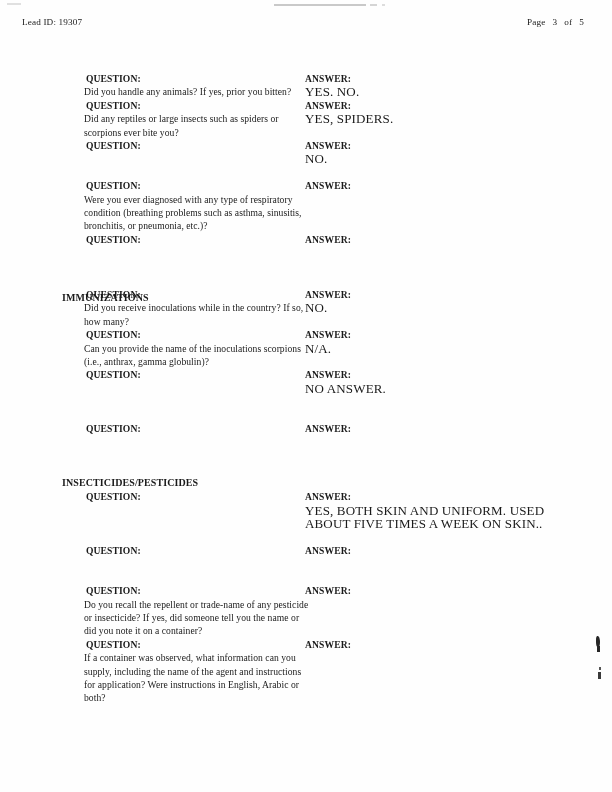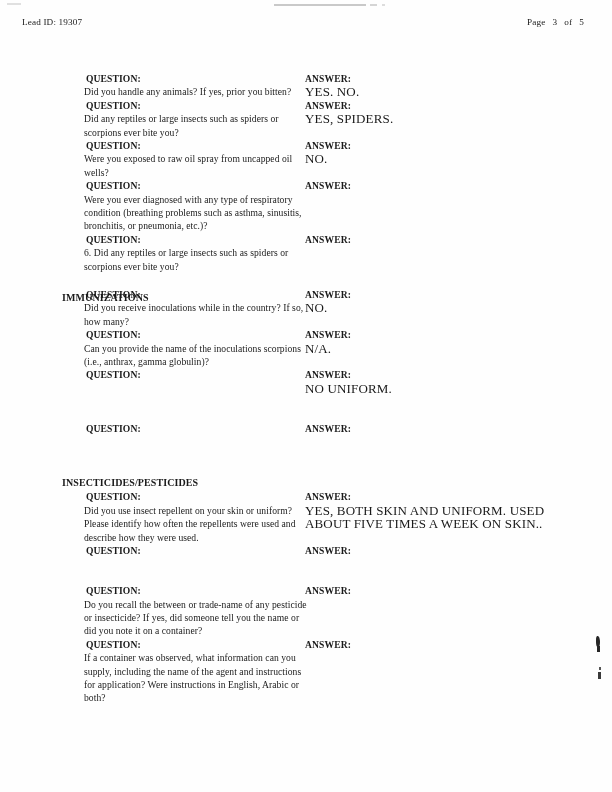--- a/index.html
+++ b/index.html
@@ -182,40 +182,38 @@
           <div class="qtext">Did any reptiles or large insects such as spiders or scorpions ever bite you?</div>
         </div>
         <div class="a-col">
           <div class="label">ANSWER:</div>
           <div class="atext"> YES, SPIDERS.</div>
         </div>
       </div>
       <div class="qa-row" style="position: absolute; top: 67px; left: 0px; width: 612px;">
         <div class="q-col">
           <div class="label q-label">QUESTION:</div>
-          <div class="qtext">Were you exposed to raw oil spray from uncapped oil wells?</div>
         </div>
         <div class="a-col">
           <div class="label">ANSWER:</div>
           <div class="atext">NO.</div>
         </div>
       </div>
       <div class="qa-row" style="position: absolute; top: 107.2px; left: 0px; width: 612px;">
         <div class="q-col">
           <div class="label q-label">QUESTION:</div>
           <div class="qtext">Were you ever diagnosed with any type of respiratory condition (breathing problems such as asthma, sinusitis, bronchitis, or pneumonia, etc.)?</div>
         </div>
         <div class="a-col">
           <div class="label">ANSWER:</div>
         </div>
       </div>
       <div class="qa-row" style="position: absolute; top: 160.8px; left: 0px; width: 612px;">
         <div class="q-col">
           <div class="label q-label">QUESTION:</div>
-          <div class="qtext">6.  Did any reptiles or large insects such as spiders or scorpions ever bite you?</div>
         </div>
         <div class="a-col">
           <div class="label">ANSWER:</div>
           <div class="atext"></div>
         </div>
       </div>
       <div class="section-head" style="top: 219px;">IMMUNIZATIONS</div>
       <div class="qa-row" style="position: absolute; top: 215.9px; left: 0px; width: 612px;">
         <div class="q-col">
           <div class="label q-label">QUESTION:</div>
@@ -235,55 +233,54 @@
           <div class="label">ANSWER:</div>
           <div class="atext">N/A.</div>
         </div>
       </div>
       <div class="qa-row" style="position: absolute; top: 296.3px; left: 0px; width: 612px;">
         <div class="q-col">
           <div class="label q-label">QUESTION:</div>
         </div>
         <div class="a-col">
           <div class="label">ANSWER:</div>
-          <div class="atext">NO UNIFORM.</div>
+          <div class="atext">NO ANSWER.</div>
         </div>
       </div>
       <div class="qa-row" style="position: absolute; top: 349.9px; left: 0px; width: 612px;">
         <div class="q-col">
           <div class="label q-label">QUESTION:</div>
         </div>
         <div class="a-col">
           <div class="label">ANSWER:</div>
         </div>
       </div>
       <div class="section-head" style="top: 403.5px; font-family: Liberation Serif, serif;">INSECTICIDES/PESTICIDES</div>
       <div class="qa-row" style="position: absolute; top: 418.4px; left: 0px; width: 612px;">
         <div class="q-col">
           <div class="label q-label">QUESTION:</div>
-          <div class="qtext">Did you use insect repellent on your skin or uniform?  Please identify how often the repellents were used and describe how they were used.</div>
         </div>
         <div class="a-col">
           <div class="label">ANSWER:</div>
           <div class="atext">YES, BOTH SKIN AND UNIFORM.  USED ABOUT FIVE TIMES A WEEK ON SKIN..</div>
         </div>
       </div>
       <div class="qa-row" style="position: absolute; top: 472px; left: 0px; width: 612px;">
         <div class="q-col">
           <div class="label q-label">QUESTION:</div>
         </div>
         <div class="a-col">
           <div class="label">ANSWER:</div>
           <div class="atext"></div>
         </div>
       </div>
       <div class="qa-row" style="position: absolute; top: 512.2px; left: 0px; width: 612px;">
         <div class="q-col">
           <div class="label q-label">QUESTION:</div>
-          <div class="qtext">Do you recall the between or trade-name of any pesticide or insecticide?  If yes, did someone tell you the name or did you note it on a container?</div>
+          <div class="qtext">Do you recall the repellent or trade-name of any pesticide or insecticide?  If yes, did someone tell you the name or did you note it on a container?</div>
         </div>
         <div class="a-col">
           <div class="label">ANSWER:</div>
           <div class="atext"></div>
         </div>
       </div>
       <div class="qa-row" style="position: absolute; top: 565.8px; left: 0px; width: 612px;">
         <div class="q-col">
           <div class="label q-label">QUESTION:</div>
           <div class="qtext">If a container was observed, what information can you supply, including the name of the agent and instructions for application?  Were instructions in English, Arabic or both?</div>

